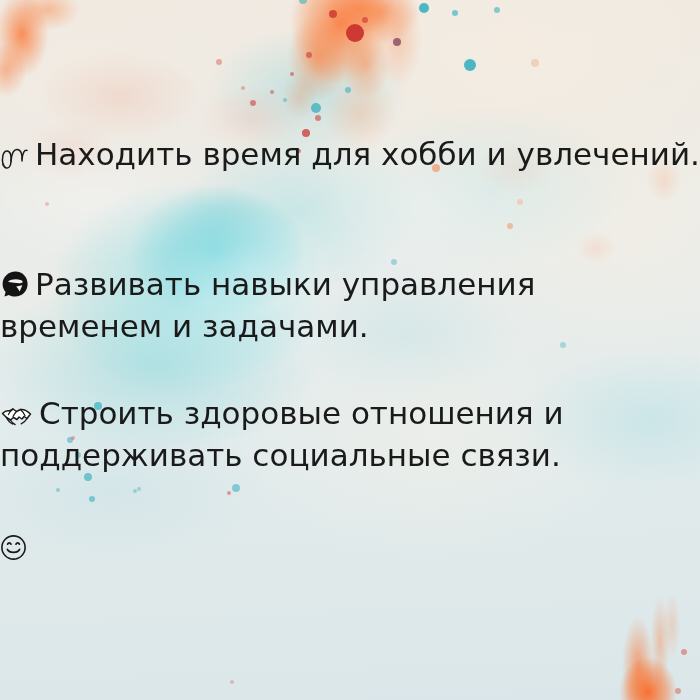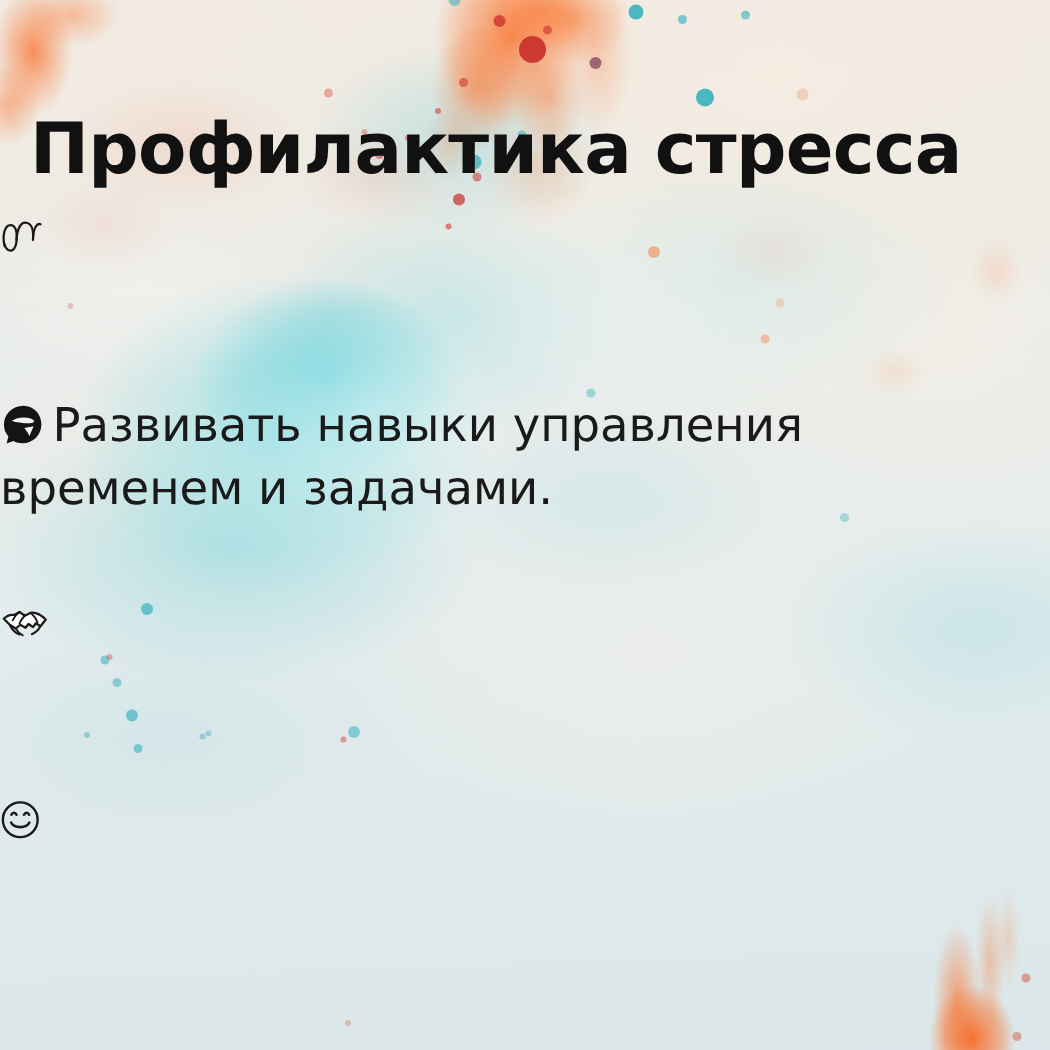--- a/index.html
+++ b/index.html
@@ -218,30 +218,29 @@
       <span class="dot" style="left: 391px; top: 259px; width: 6px; height: 6px; background: rgb(43, 169, 186); opacity: 0.4;"></span>
       <span class="dot" style="left: 507px; top: 223px; width: 6px; height: 6px; background: rgb(240, 130, 70); opacity: 0.45;"></span>
       <span class="dot" style="left: 560px; top: 342px; width: 6px; height: 6px; background: rgb(43, 169, 186); opacity: 0.35;"></span>
       <span class="dot" style="left: 681px; top: 649px; width: 6px; height: 6px; background: rgb(208, 80, 63); opacity: 0.5;"></span>
       <span class="dot" style="left: 675px; top: 688px; width: 6px; height: 6px; background: rgb(208, 80, 63); opacity: 0.45;"></span>
       <span class="dot" style="left: 230px; top: 680px; width: 4px; height: 4px; background: rgb(217, 104, 90); opacity: 0.38;"></span>
     </div>
 
   <div id="content">
 
-    <h1 id="title">Профилактика стресса</h1>
 
     <div class="bullet" id="bullet-1">
       <span class="bullet-icon">
         <svg width="30" height="26" viewBox="0 0 30 26" aria-hidden="true">
           <path d="M3 21 C1.5 14 3 7 7 7 C10.6 7 11.6 12 11 18 C10.6 22.5 8.6 24.5 6.4 24 C4.4 23.5 3.4 21.5 3 19.5" fill="none" stroke="#1a1a1a" stroke-width="1.5" stroke-linecap="round"></path>
           <path d="M11 17 C11.5 9 14 5 17.5 5.5 C21 6 22.5 10.5 22 17" fill="none" stroke="#1a1a1a" stroke-width="1.5" stroke-linecap="round"></path>
           <path d="M22 15 C22.6 9 24.5 5.5 27 6.5" fill="none" stroke="#1a1a1a" stroke-width="1.5" stroke-linecap="round"></path>
         </svg>
-      </span>
+      </span><span class="bullet-text">Находить время для хобби и увлечений.</span>
     </div>
 
     <div class="bullet" id="bullet-2">
       <span class="bullet-icon">
         <svg width="30" height="30" viewBox="0 0 30 30" aria-hidden="true">
           <path d="M15.5 1.5 C22.6 1.5 27.6 7 27.6 14 C27.6 21 22.2 26.5 15 26.5 C12.8 26.5 10.6 26 9 25 L4.4 26.6 L5.6 22 C3.6 19.8 2.6 17 2.6 14 C2.6 7 8.4 1.5 15.5 1.5 Z" fill="#141414"></path>
           <path d="M8 11.5 C11 9.2 16.5 8.6 20.5 10 C22.4 10.7 23.2 11.8 22.4 12.5 C21.3 13.5 17.6 13.3 14 12.8 C11.2 12.4 9.2 12.2 8 11.5 Z" fill="#f2f2ee"></path>
           <path d="M16.2 16.4 L22.4 15.2 L19.6 21.6 L18.2 19 Z" fill="#f2f2ee"></path>
         </svg>
       </span><span class="bullet-text">Развивать навыки управления временем и задачами.</span>
@@ -252,21 +251,21 @@
         <svg width="34" height="26" viewBox="0 0 34 26" aria-hidden="true">
           <path d="M2.5 10.5 C4.5 8.5 7 7.5 9.5 8 L13 6 L16.5 8.5 L20.5 6.5 C23.5 6 27 7.5 30.5 11
                    L27 15.5 L24 13.5 L22 16 L19 14 L17 16.5 L13.5 14.5 L10.5 17 L6.5 14.5 Z" fill="#ffffff" stroke="#1a1a1a" stroke-width="1.5" stroke-linejoin="round"></path>
           <path d="M13 6 C11 7.4 9.4 9.4 8.4 11.6" fill="none" stroke="#1a1a1a" stroke-width="1.2" stroke-linecap="round"></path>
           <path d="M16.5 8.5 C15 10 13.8 11.8 13 13.6" fill="none" stroke="#1a1a1a" stroke-width="1.2" stroke-linecap="round"></path>
           <path d="M20.5 6.5 C22.4 8.2 24 10.4 25 12.8" fill="none" stroke="#1a1a1a" stroke-width="1.2" stroke-linecap="round"></path>
           <path d="M6.5 14.5 C7.8 17.4 10 19.8 13 21" fill="none" stroke="#1a1a1a" stroke-width="1.4" stroke-linecap="round"></path>
           <path d="M10.5 17 C11.6 19 13.2 20.6 15.2 21.6" fill="none" stroke="#1a1a1a" stroke-width="1.2" stroke-linecap="round"></path>
           <path d="M27 15.5 C25.6 18 23.6 19.8 21.2 20.8" fill="none" stroke="#1a1a1a" stroke-width="1.4" stroke-linecap="round"></path>
         </svg>
-      </span>
+      </span><span class="bullet-text">Строить здоровые отношения и поддерживать социальные связи.</span>
     </div>
 
     <div class="bullet" id="bullet-4">
       <span class="bullet-icon" style="vertical-align:-4px;">
         <svg width="27" height="27" viewBox="0 0 27 27" aria-hidden="true">
           <circle cx="13.5" cy="13.5" r="11.6" fill="none" stroke="#1a1a1a" stroke-width="1.6"></circle>
           <path d="M7.6 10.2 C8.4 8.4 10.2 8.4 11 10.2" fill="none" stroke="#1a1a1a" stroke-width="1.7" stroke-linecap="round"></path>
           <path d="M16 10.2 C16.8 8.4 18.6 8.4 19.4 10.2" fill="none" stroke="#1a1a1a" stroke-width="1.7" stroke-linecap="round"></path>
           <path d="M7.4 15.4 C9.2 19.4 17.8 19.4 19.6 15.4" fill="none" stroke="#1a1a1a" stroke-width="1.7" stroke-linecap="round"></path>
         </svg>

